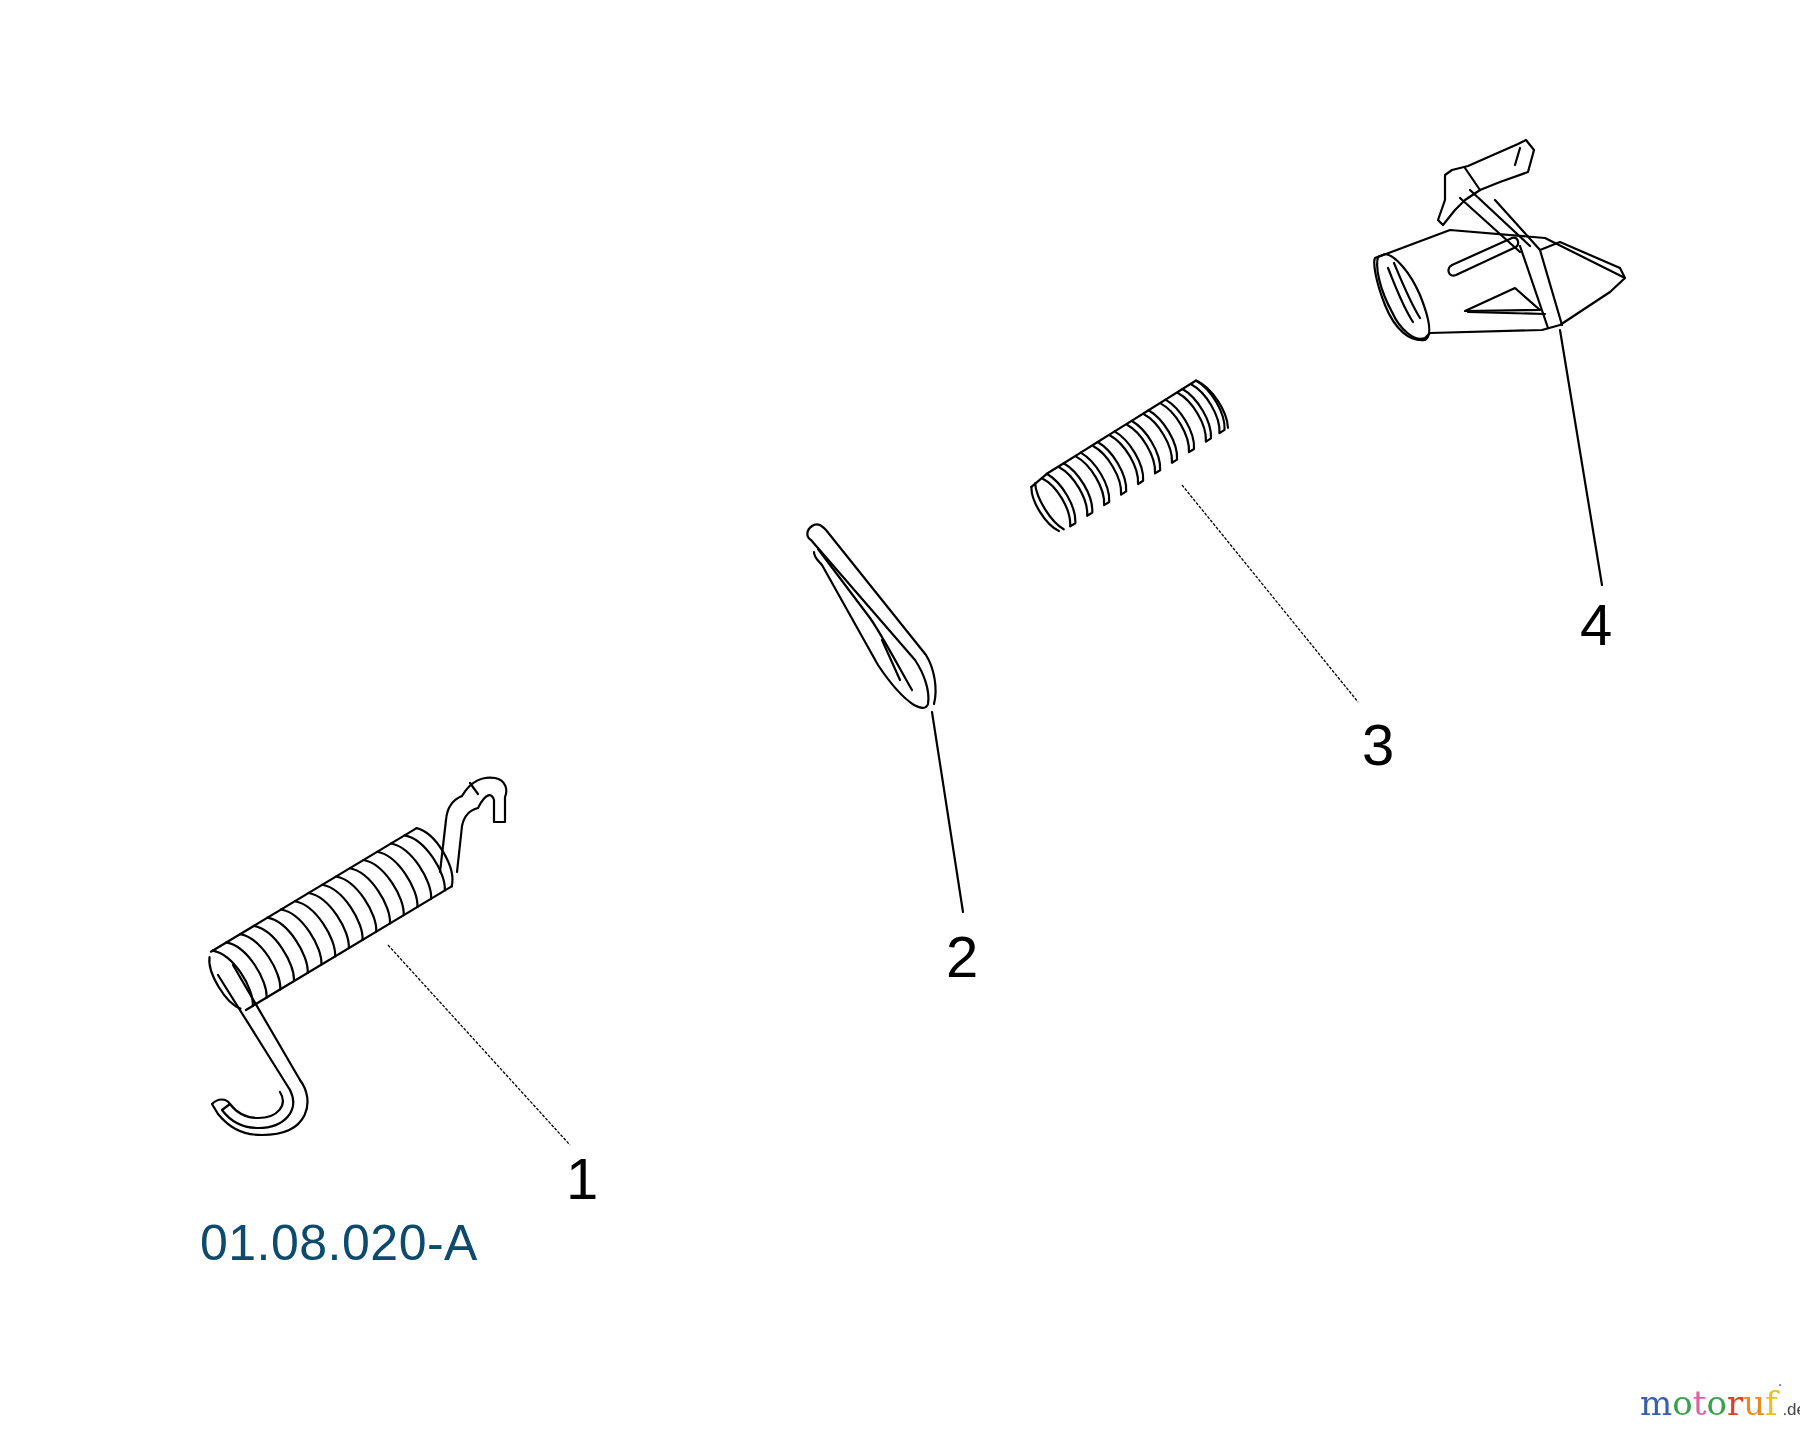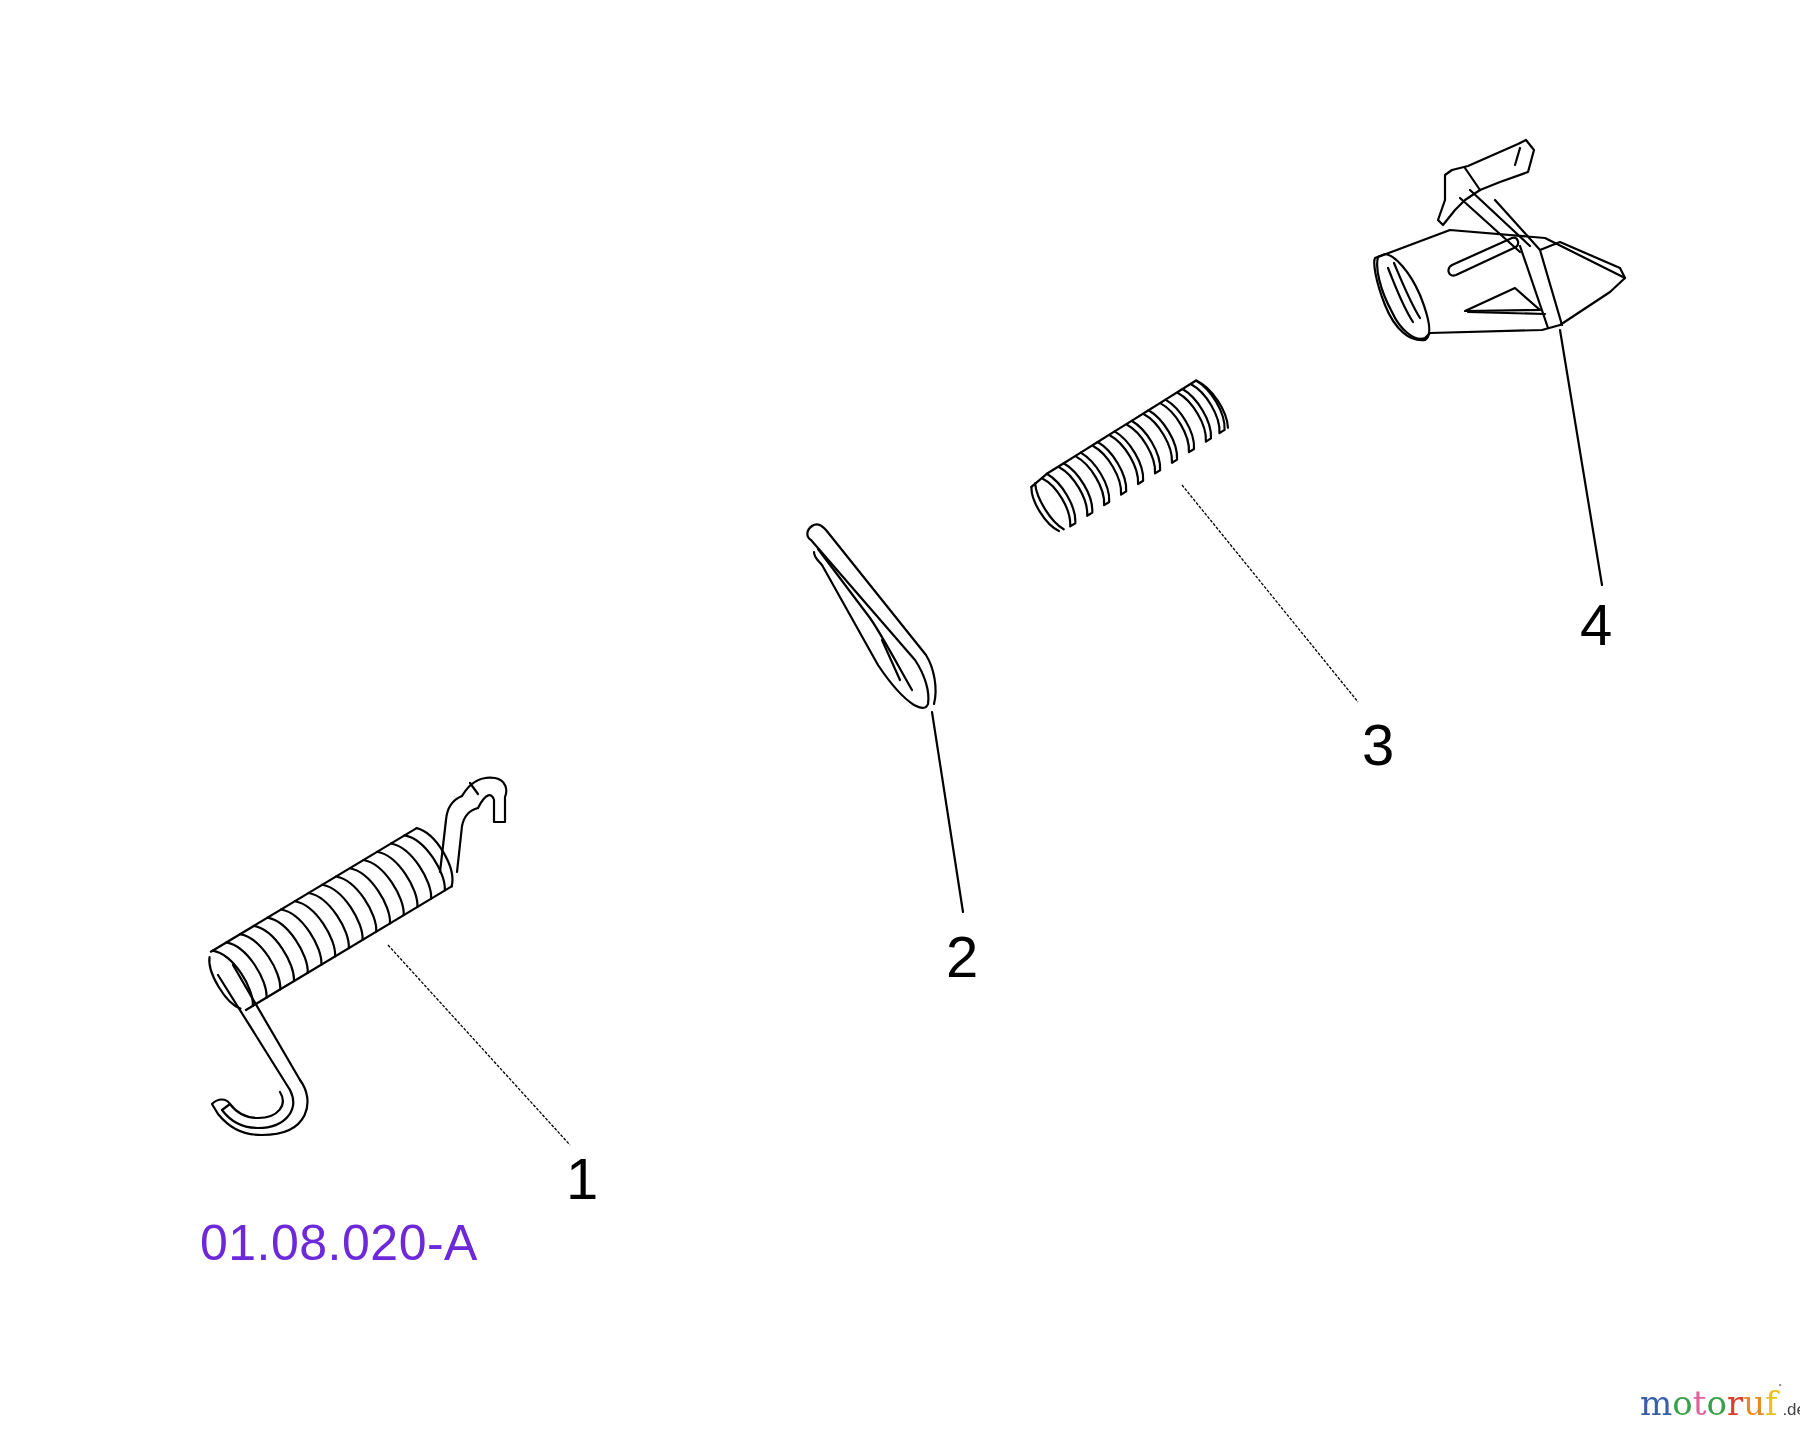--- a/index.html
+++ b/index.html
@@ -2,21 +2,21 @@
 <html><head>
 <meta charset="utf-8">
 <style>
   html, body { margin: 0; padding: 0; background: #ffffff; }
   body { width: 1800px; height: 1429px; position: relative; overflow: hidden; font-family: "Liberation Sans", sans-serif; }
   #drawing { position: absolute; left: 0; top: 0; width: 1800px; height: 1429px; }
   .ln { fill: none; stroke: #000; stroke-width: 2.2; stroke-linejoin: round; stroke-linecap: round; }
   .thin { fill: none; stroke: #000; stroke-width: 1.3; stroke-dasharray: 3 1.5; }
   .fill-w { fill: #fff; stroke: #000; stroke-width: 2.2; stroke-linejoin: round; }
   .callout { position: absolute; font-family: "Liberation Sans", sans-serif; font-size: 58px; color: #000; line-height: 1; font-weight: 400; }
-  .drawing-no { position: absolute; left: 200px; top: 1218px; font-family: "Liberation Sans", sans-serif; font-size: 50px; color: #6d28d9; letter-spacing: 0.5px; line-height: 1; }
+  .drawing-no { position: absolute; left: 200px; top: 1218px; font-family: "Liberation Sans", sans-serif; font-size: 50px; color: #0c4a6e; letter-spacing: 0.5px; line-height: 1; }
   .watermark { position: absolute; left: 1640px; top: 1386px; font-family: "DejaVu Serif", serif; font-size: 34px; line-height: 1; white-space: nowrap; }
   .watermark .tld { font-family: "Liberation Sans", sans-serif; font-size: 17px; color: #444; }
   .watermark sup { font-size: 8px; color: #888; vertical-align: top; position: relative; top: -4px; }
 </style>
 </head>
 <body>
 
 <svg id="drawing" viewBox="0 0 1800 1429" xmlns="http://www.w3.org/2000/svg">
 
   <g>

